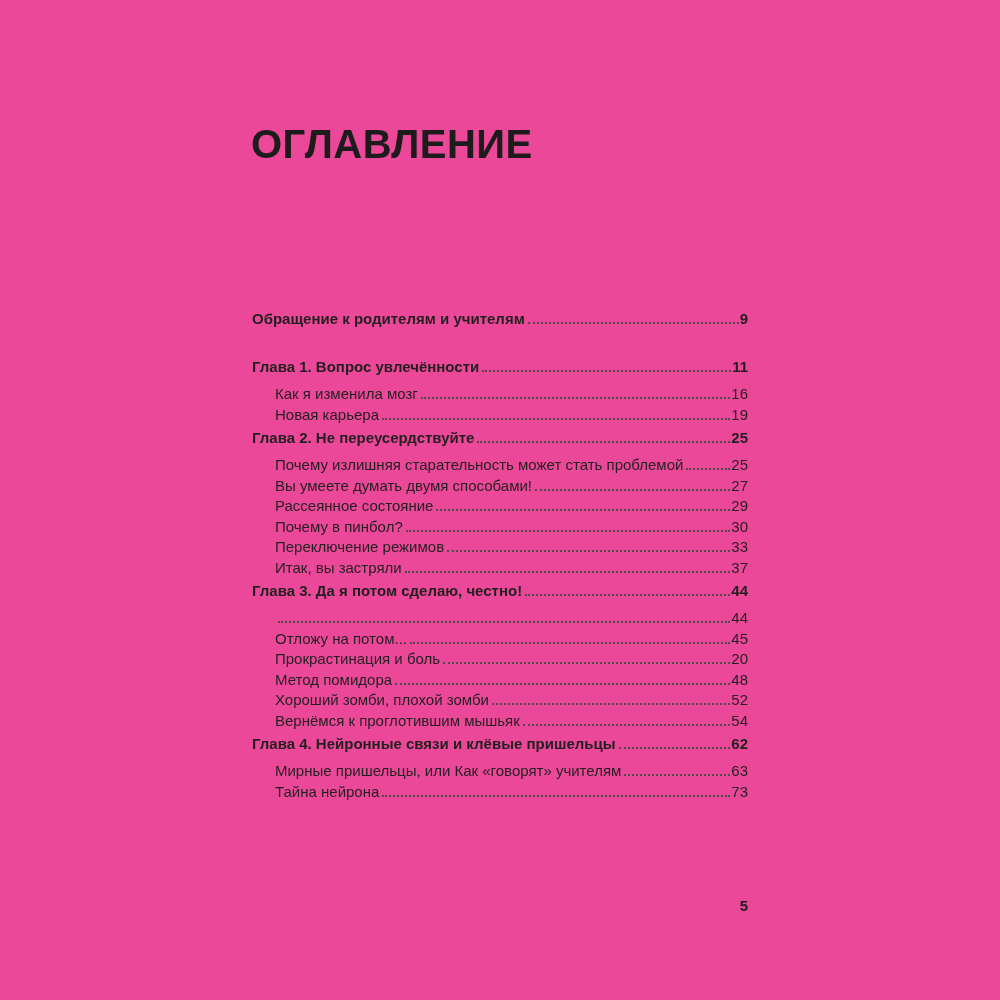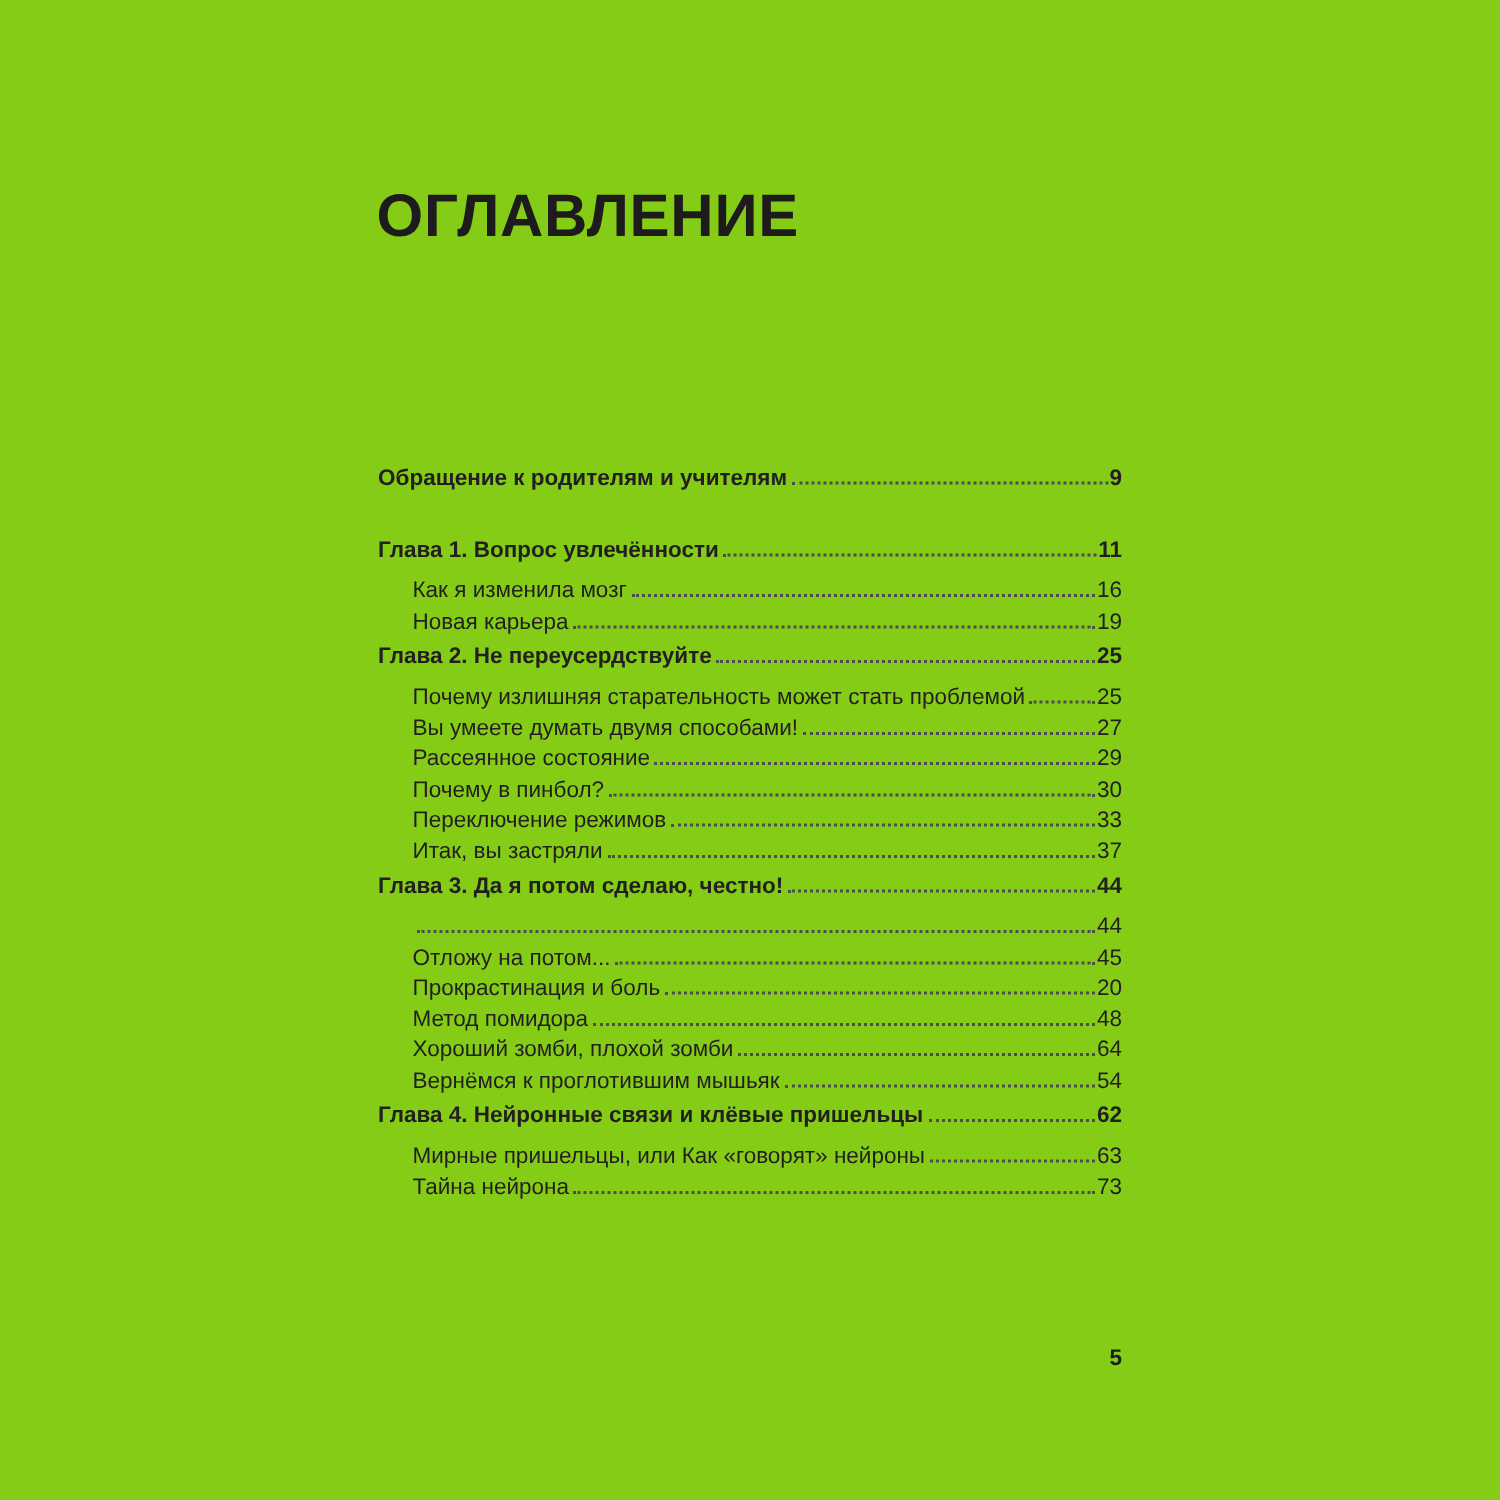--- a/index.html
+++ b/index.html
@@ -4,21 +4,21 @@
 <style>
   html, body {
     margin: 0;
     padding: 0;
     background: #ffffff;
   }
   .page {
     position: relative;
     width: 1000px;
     height: 1000px;
-    background: #84cc16;
+    background: #ec4899;
     font-family: "Liberation Sans", "DejaVu Sans", sans-serif;
     color: #231f20;
     overflow: hidden;
   }
   .title {
     position: absolute;
     left: 251px;
     top: 122px;
     margin: 0;
     font-size: 40px;
@@ -149,34 +149,34 @@
         <span class="pageno">20</span>
       </div>
       <div class="row sub">
         <span class="label">Метод помидора</span>
         <span class="leader"></span>
         <span class="pageno">48</span>
       </div>
       <div class="row sub">
         <span class="label">Хороший зомби, плохой зомби</span>
         <span class="leader"></span>
-        <span class="pageno">64</span>
+        <span class="pageno">52</span>
       </div>
       <div class="row sub">
         <span class="label">Вернёмся к проглотившим мышьяк</span>
         <span class="leader"></span>
         <span class="pageno">54</span>
       </div>
       <div class="row chapter">
         <span class="label">Глава 4. Нейронные связи и клёвые пришельцы</span>
         <span class="leader"></span>
         <span class="pageno">62</span>
       </div>
       <div class="row sub">
-        <span class="label">Мирные пришельцы, или Как «говорят» нейроны</span>
+        <span class="label">Мирные пришельцы, или Как «говорят» учителям</span>
         <span class="leader"></span>
         <span class="pageno">63</span>
       </div>
       <div class="row sub">
         <span class="label">Тайна нейрона</span>
         <span class="leader"></span>
         <span class="pageno">73</span>
       </div>
     </div>
   <div class="folio">5</div>

